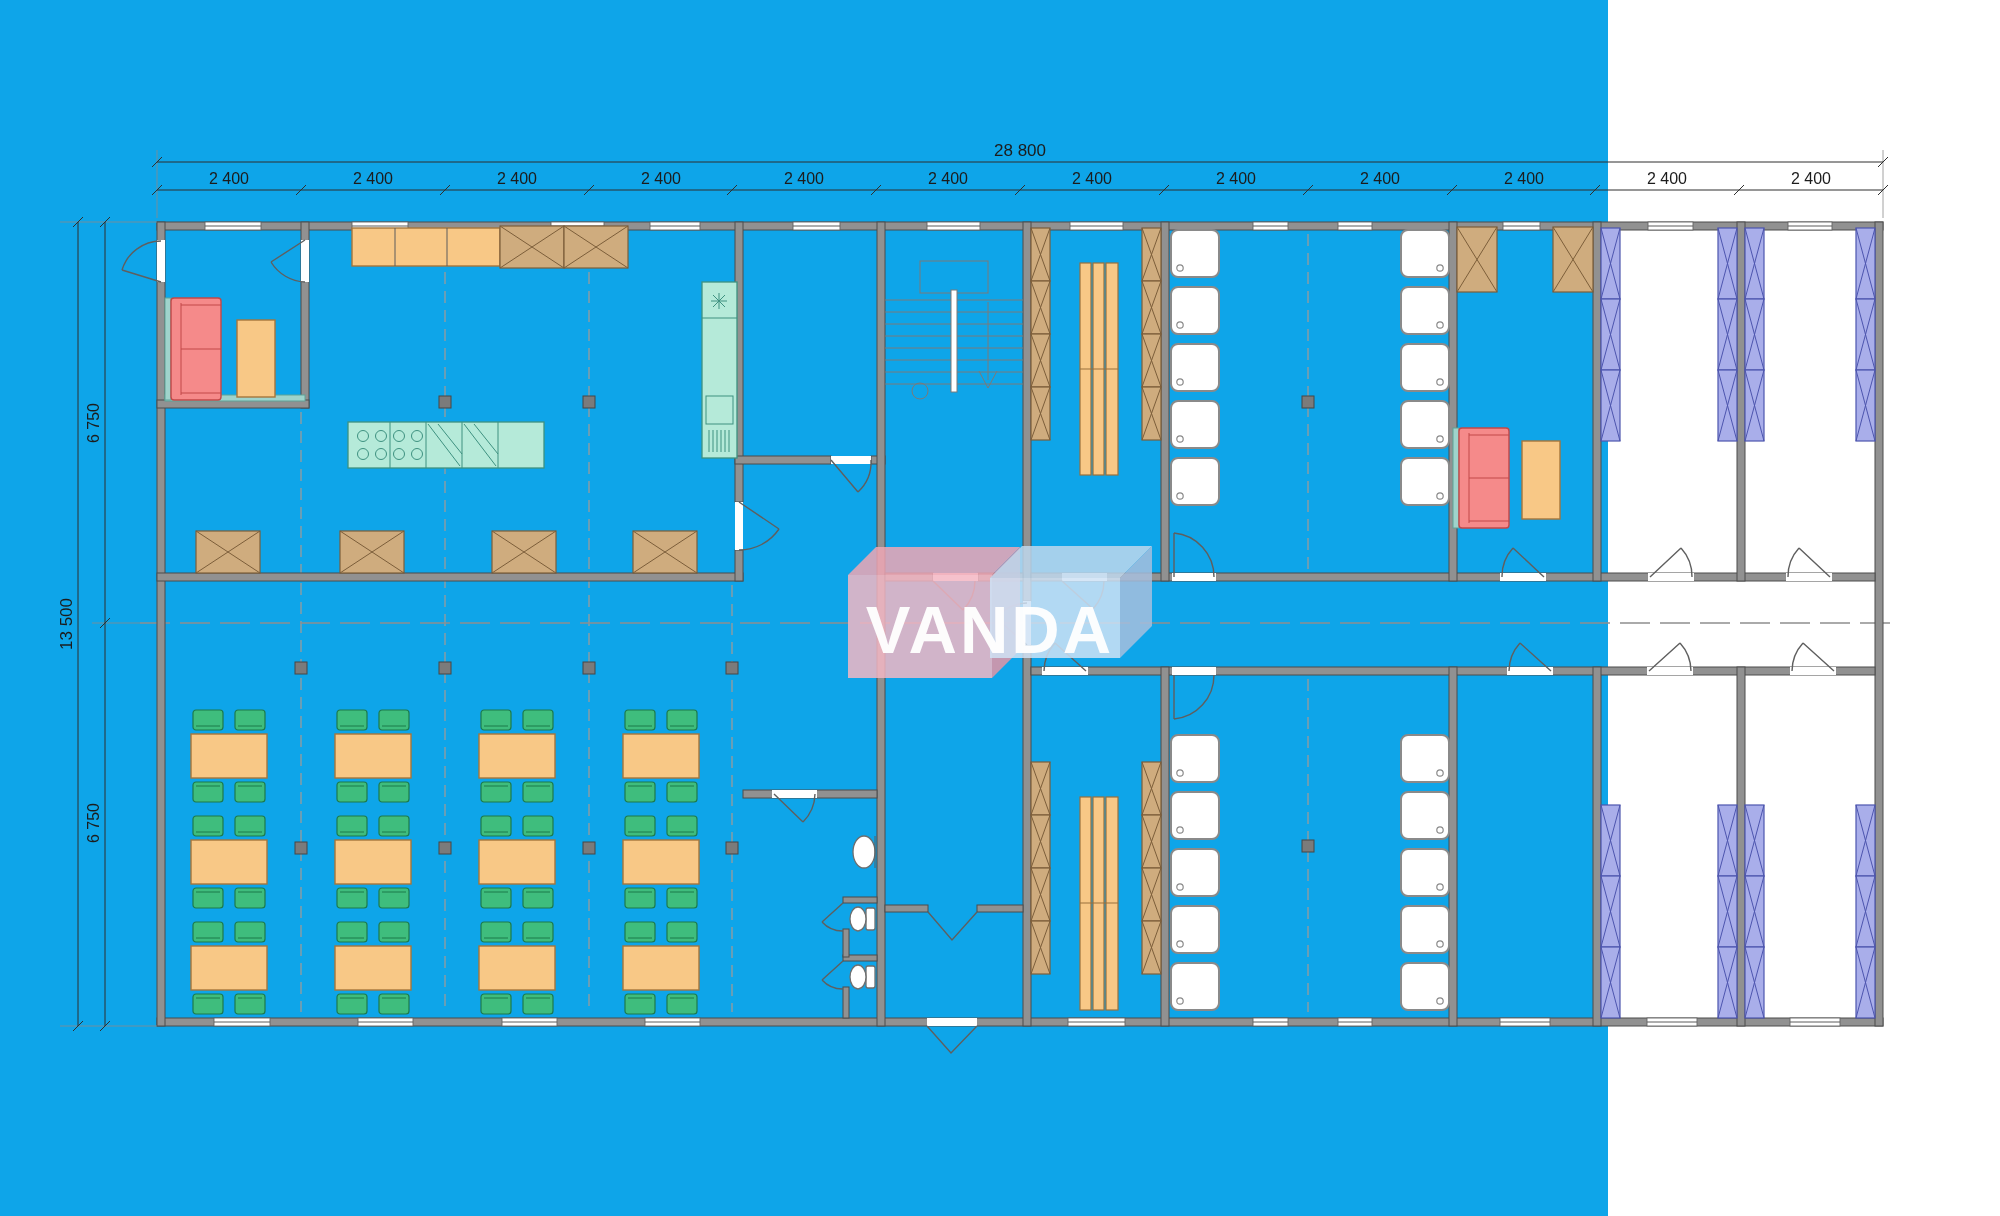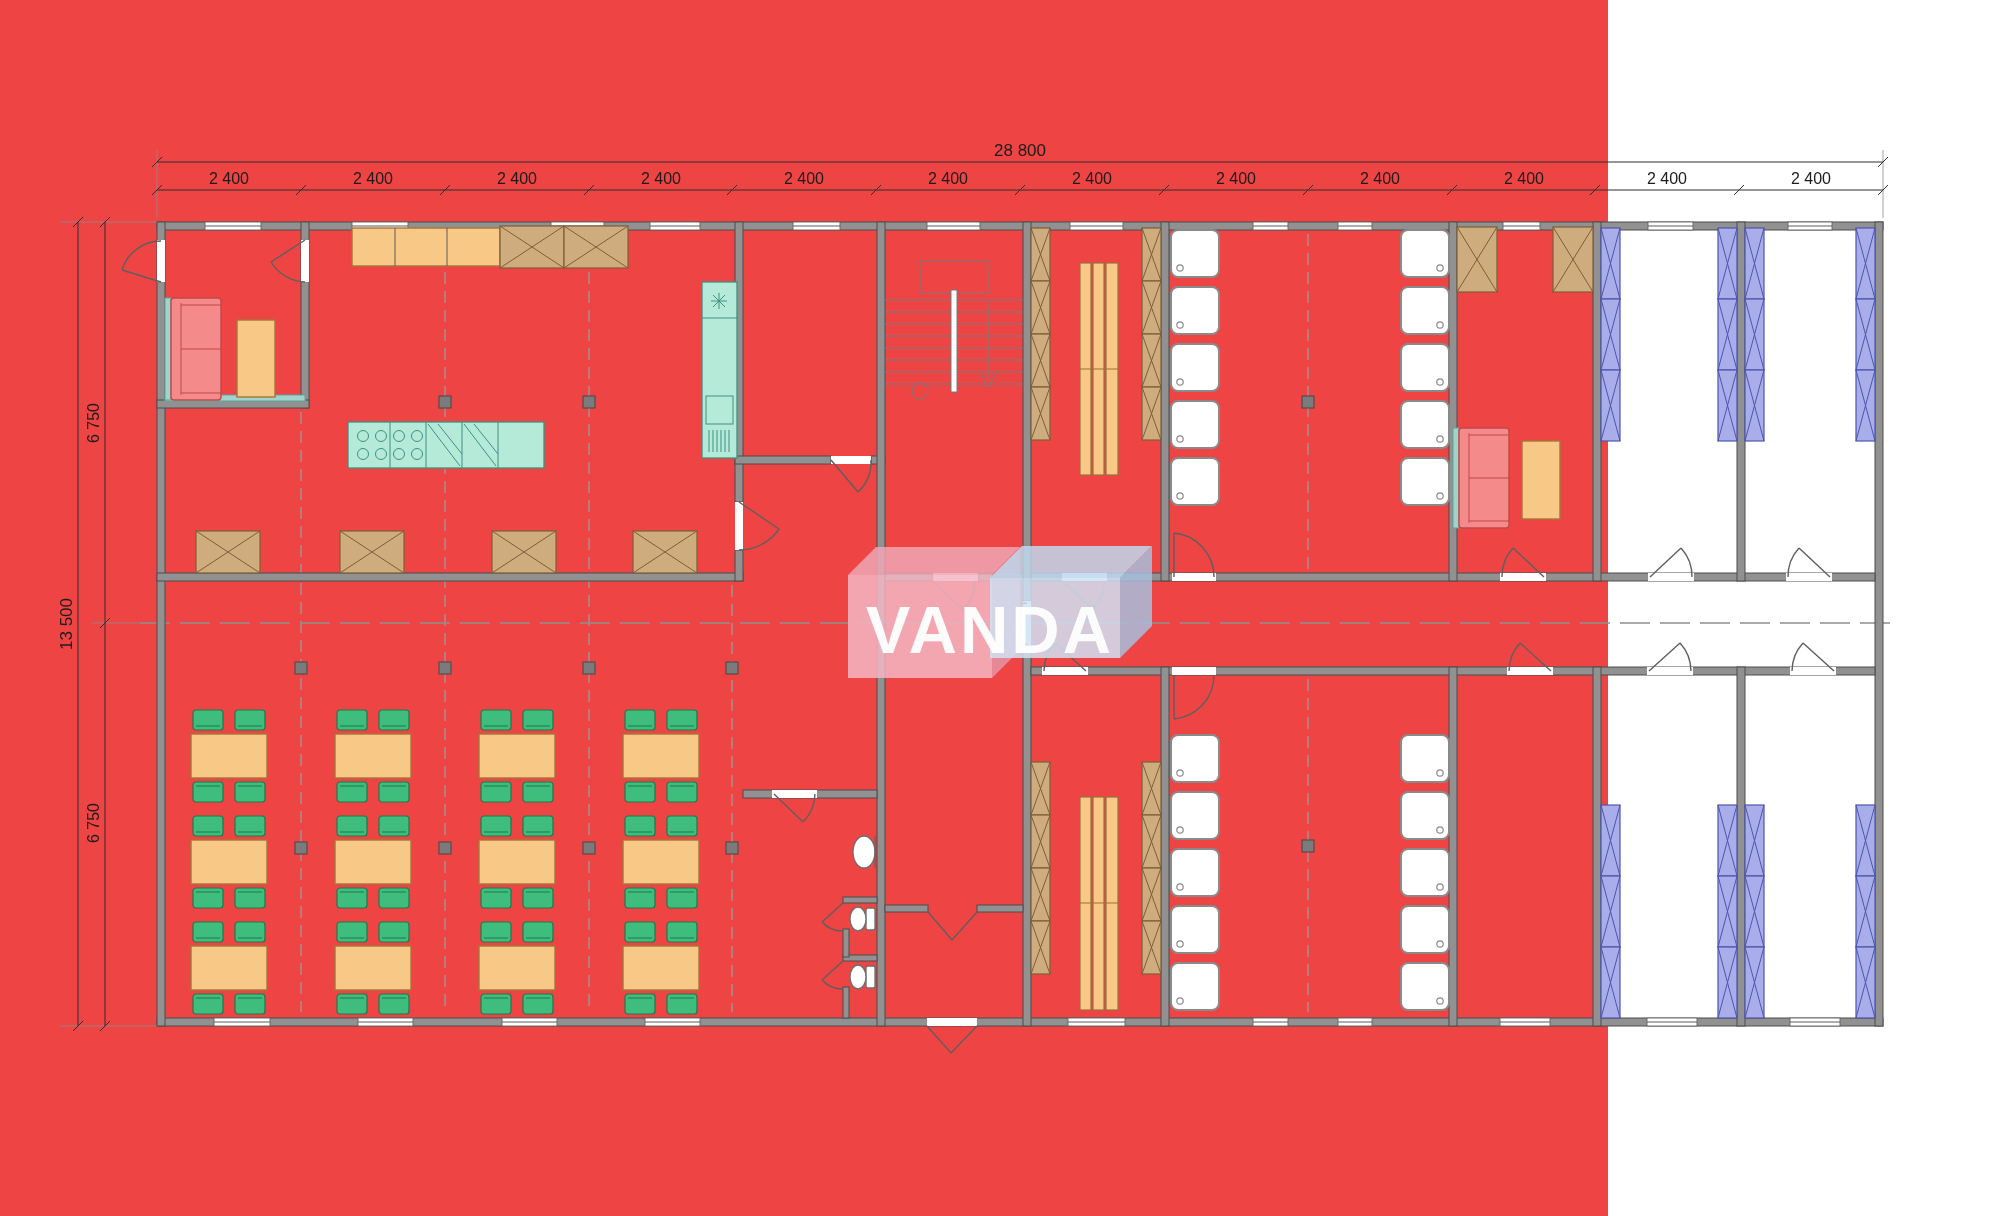--- a/index.html
+++ b/index.html
@@ -1,16 +1,16 @@
 <!DOCTYPE html>
 <html><head>
 <meta charset="utf-8">
 <style>
   html,body{margin:0;padding:0;background:#ffffff;}
-  #stage{width:1608px;height:1216px;position:relative;background:#ef4444;}
+  #stage{width:1608px;height:1216px;position:relative;background:#0ea5e9;}
   svg{display:block}
   
   .wall{fill:#919191;stroke:#4d4d4d;stroke-width:1}
   .gap{fill:#ffffff}
   .winr{fill:#ffffff;stroke:#646464;stroke-width:.9}
   .winl{stroke:#5c5c5c;stroke-width:1;fill:none}
   .door{stroke:#5f5f5f;stroke-width:1.4;fill:none}
   
   .dim{stroke:#2f2f2f;stroke-width:1;fill:none}
   .ext{stroke:#8a8a8a;stroke-width:.8;fill:none}

